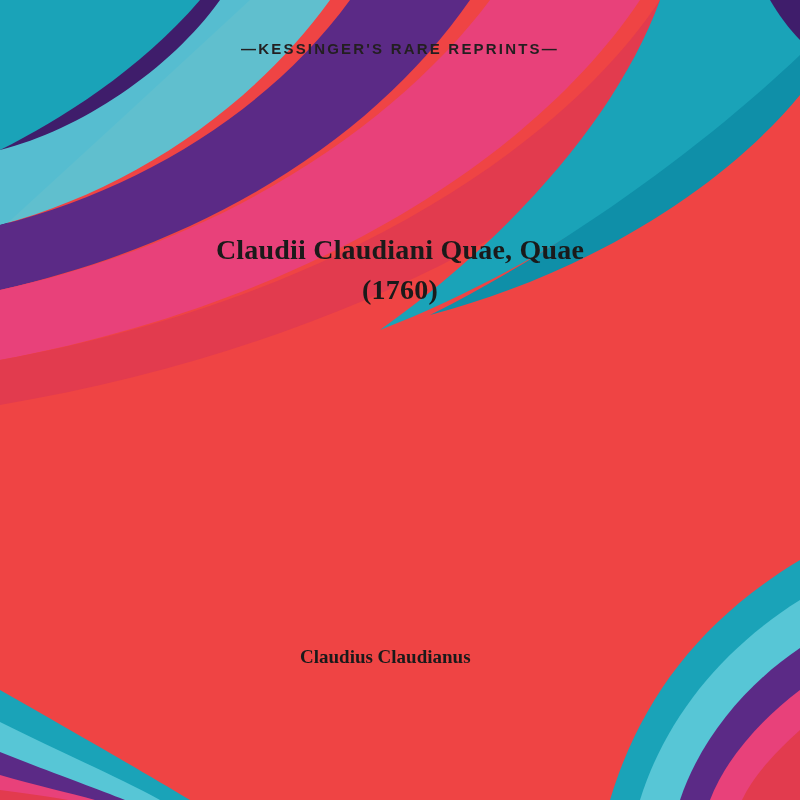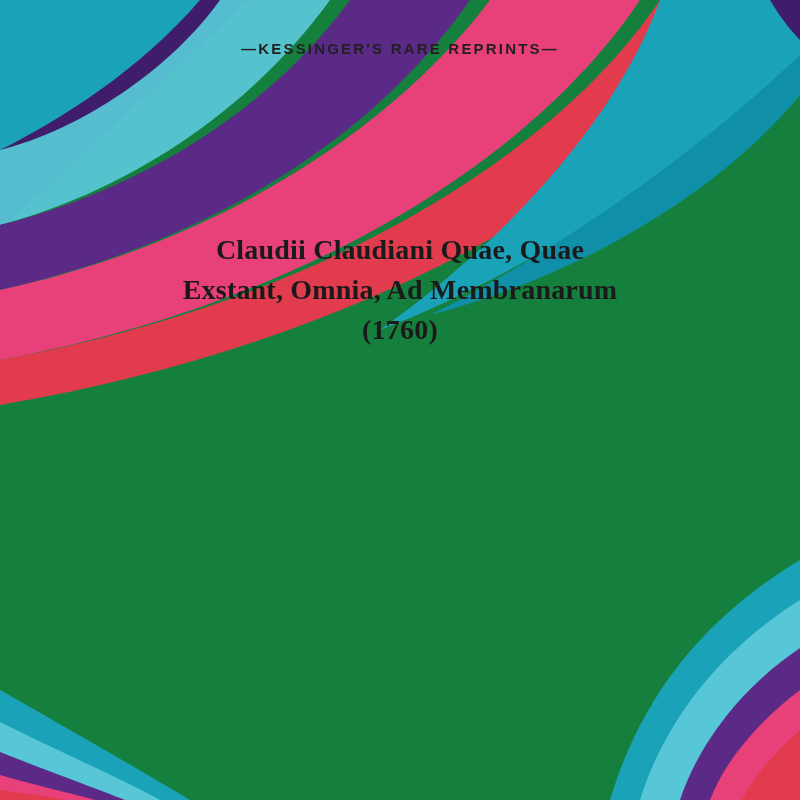--- a/index.html
+++ b/index.html
@@ -10,21 +10,21 @@
   body {
     width: 800px;
     height: 800px;
     overflow: hidden;
     font-family: "Liberation Serif", serif;
   }
   .cover {
     position: relative;
     width: 800px;
     height: 800px;
-    background: #15803d;
+    background: #ef4444;
     overflow: hidden;
   }
   
   .art {
     position: absolute;
     inset: 0;
     width: 800px;
     height: 800px;
     pointer-events: none;
   }
@@ -112,18 +112,18 @@
     <path d="M0,775 C35,785 70,793 95,800 L0,800 Z" fill="#e8417a"></path>
     <path d="M0,790 C25,793 50,797 68,800 L0,800 Z" fill="#e23b4e"></path>
 
     <path d="M0,230 L0,292 C18,286 36,278 54,270 C34,258 15,244 0,230 Z" fill="#5b2a86" opacity="0"></path>
   </svg>
 
   <div class="imprint">—KESSINGER'S RARE REPRINTS—</div>
 
   <div class="title-block">
     <div class="title-line">Claudii Claudiani Quae, Quae</div>
-    <div class="title-line">Exstant, Omnia, Ad Membranarum</div>
     <div class="title-line">(1760)</div>
   </div>
 
+  <div class="author">Claudius Claudianus</div>
 
 </div>
 
 </body></html>

